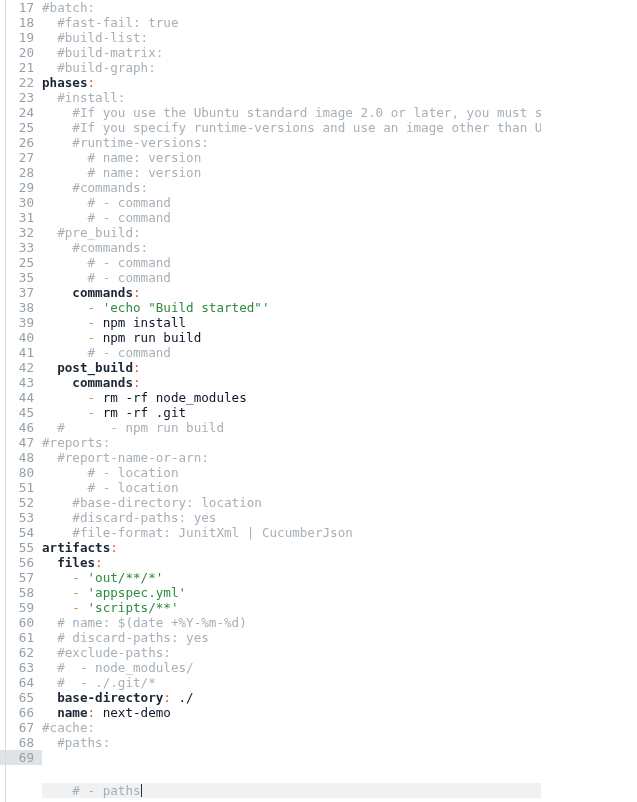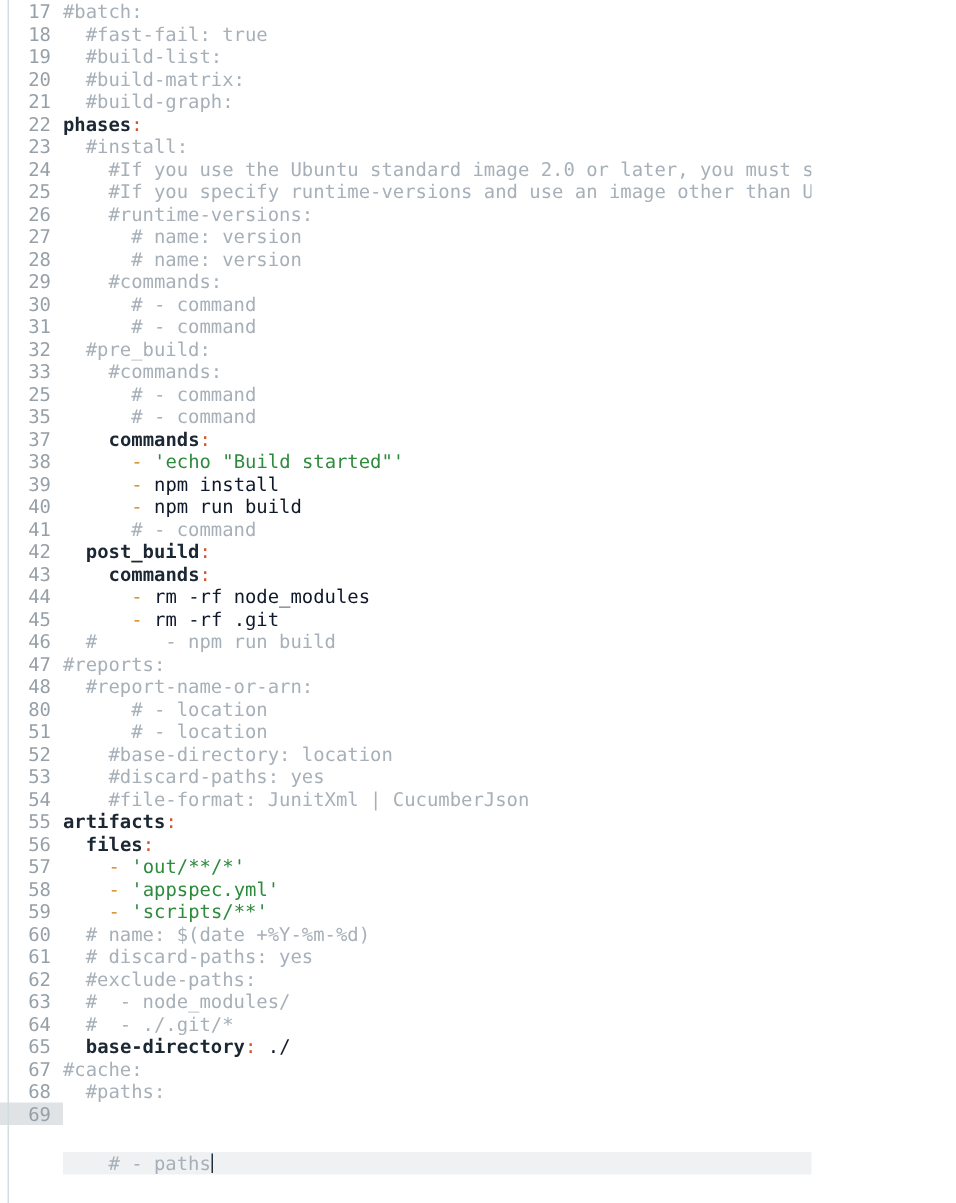--- a/index.html
+++ b/index.html
@@ -144,17 +144,18 @@
       <div class="line"><span class="gutter">56</span><span class="content"><span class="tok-plain">  </span><span class="tok-key">files</span><span class="tok-colon">:</span></span></div>
       <div class="line"><span class="gutter">57</span><span class="content"><span class="tok-plain">    </span><span class="tok-dash">-</span><span class="tok-plain"> </span><span class="tok-string">'out/**/*'</span></span></div>
       <div class="line"><span class="gutter">58</span><span class="content"><span class="tok-plain">    </span><span class="tok-dash">-</span><span class="tok-plain"> </span><span class="tok-string">'appspec.yml'</span></span></div>
       <div class="line"><span class="gutter">59</span><span class="content"><span class="tok-plain">    </span><span class="tok-dash">-</span><span class="tok-plain"> </span><span class="tok-string">'scripts/**'</span></span></div>
       <div class="line"><span class="gutter">60</span><span class="content"><span class="tok-comment">  # name: $(date +%Y-%m-%d)</span></span></div>
       <div class="line"><span class="gutter">61</span><span class="content"><span class="tok-comment">  # discard-paths: yes</span></span></div>
       <div class="line"><span class="gutter">62</span><span class="content"><span class="tok-comment">  #exclude-paths:</span></span></div>
       <div class="line"><span class="gutter">63</span><span class="content"><span class="tok-comment">  #  - node_modules/</span></span></div>
       <div class="line"><span class="gutter">64</span><span class="content"><span class="tok-comment">  #  - ./.git/*</span></span></div>
       <div class="line"><span class="gutter">65</span><span class="content"><span class="tok-plain">  </span><span class="tok-key">base-directory</span><span class="tok-colon">:</span><span class="tok-plain"> ./</span></span></div>
+      <div class="line"><span class="gutter">66</span><span class="content"><span class="tok-plain">  </span><span class="tok-key">name</span><span class="tok-colon">:</span><span class="tok-plain"> next-demo</span></span></div>
       <div class="line"><span class="gutter">67</span><span class="content"><span class="tok-comment">#cache:</span></span></div>
       <div class="line"><span class="gutter">68</span><span class="content"><span class="tok-comment">  #paths:</span></span></div>
       <div class="line active"><span class="gutter">69</span><span class="content"><span class="tok-comment">    # - paths</span><span class="caret"></span></span></div>
     </div>
 </div>
 
 </body></html>

